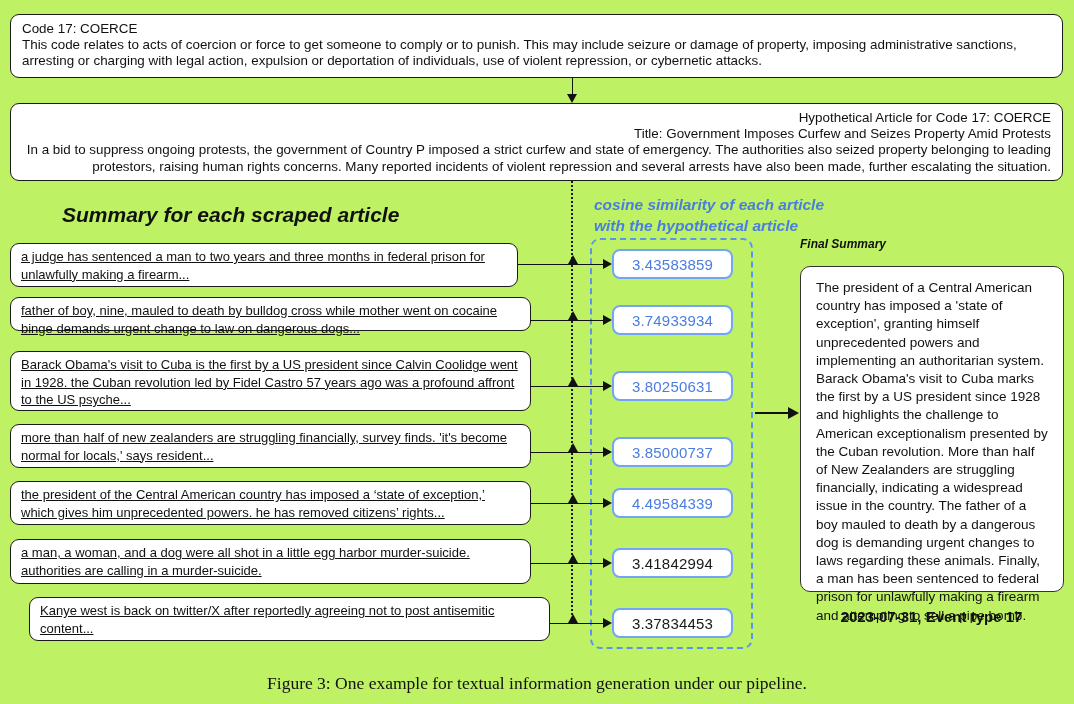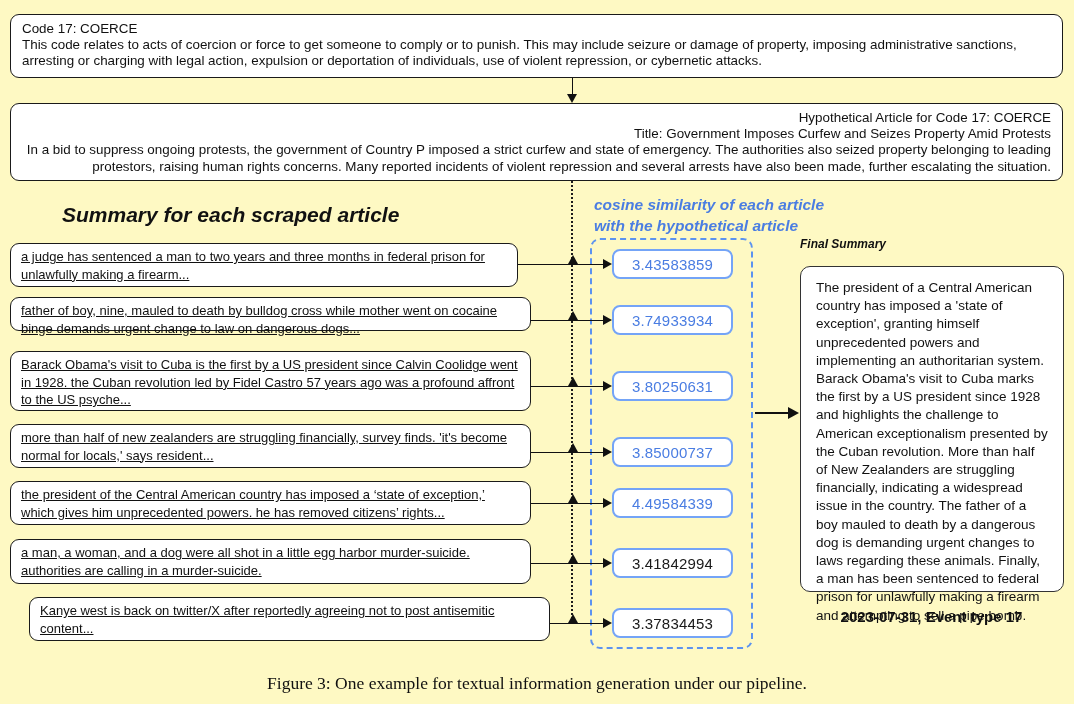--- a/index.html
+++ b/index.html
@@ -1,16 +1,16 @@
 <!DOCTYPE html>
 <html><head>
 <meta charset="utf-8">
 <style>
   html,body{margin:0;padding:0;background:#ffffff;}
-  #figure{position:relative;width:1074px;height:704px;background:#fef9c3;overflow:hidden;
+  #figure{position:relative;width:1074px;height:704px;background:#bef264;overflow:hidden;
           font-family:"Liberation Sans","DejaVu Sans",sans-serif;color:#111;}
   .box{position:absolute;box-sizing:border-box;background:#fff;border:1.6px solid #1a1a1a;border-radius:9px;z-index:2;}
   .widebox{left:10px;width:1053px;padding:6px 11px;font-size:13.4px;line-height:16.2px;}
   .leftbox{left:10px;width:521px;padding:4px 10px;font-size:13px;line-height:17.5px;text-decoration:underline;}
   .hdr-left{position:absolute;left:62px;top:203px;font-size:21px;font-weight:bold;font-style:italic;z-index:3;}
   .hdr-mid{position:absolute;left:594px;top:195px;font-size:15.5px;font-weight:bold;font-style:italic;
            color:#4a7de2;line-height:20.5px;z-index:3;}
   .hdr-right{position:absolute;left:800px;top:237px;font-size:12px;font-weight:bold;font-style:italic;z-index:3;}
   .vline{position:absolute;left:572px;top:78px;width:0;height:17px;border-left:1.8px solid #111;z-index:1;}
   .arr-d{position:absolute;left:567px;top:94px;width:0;height:0;

